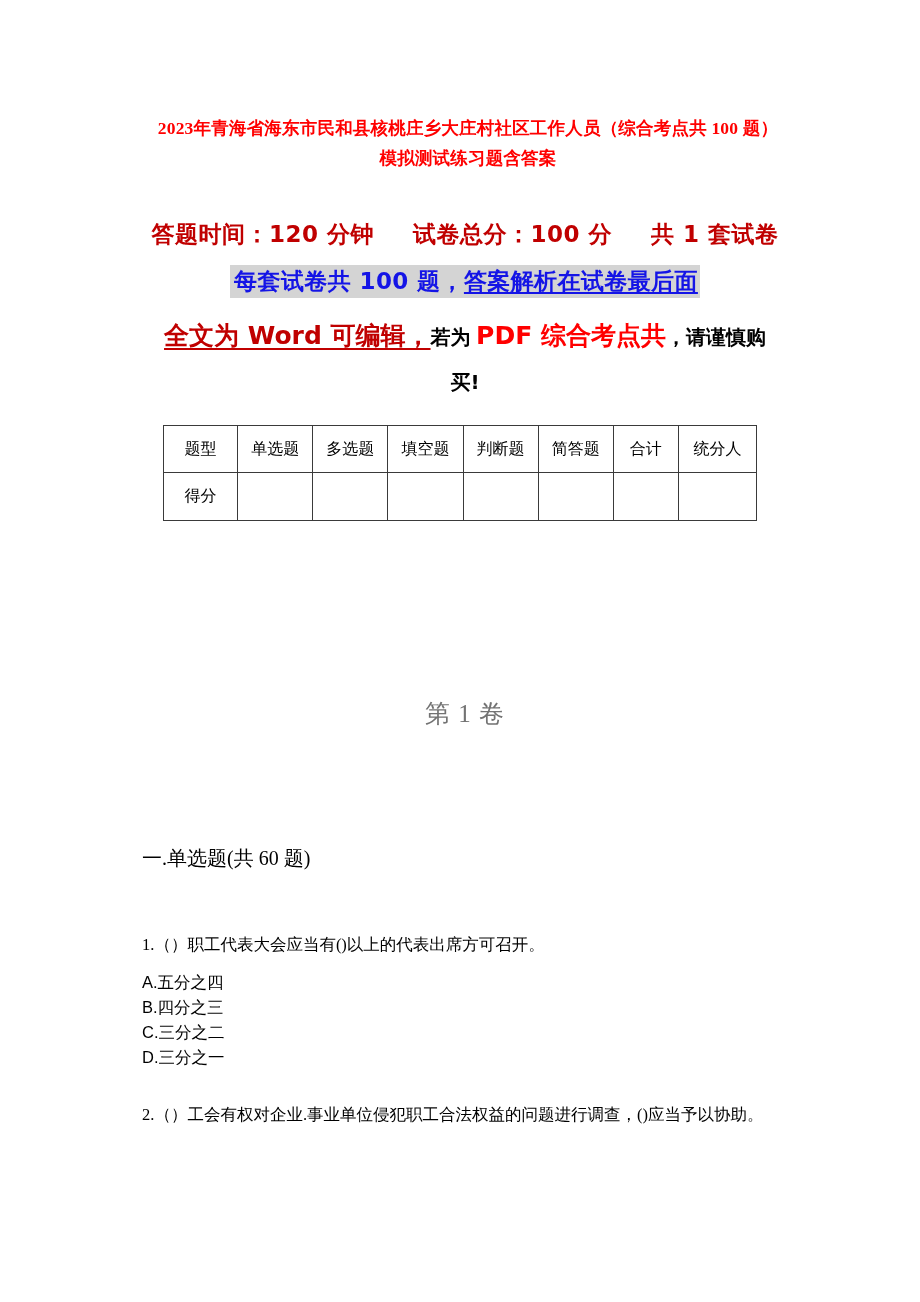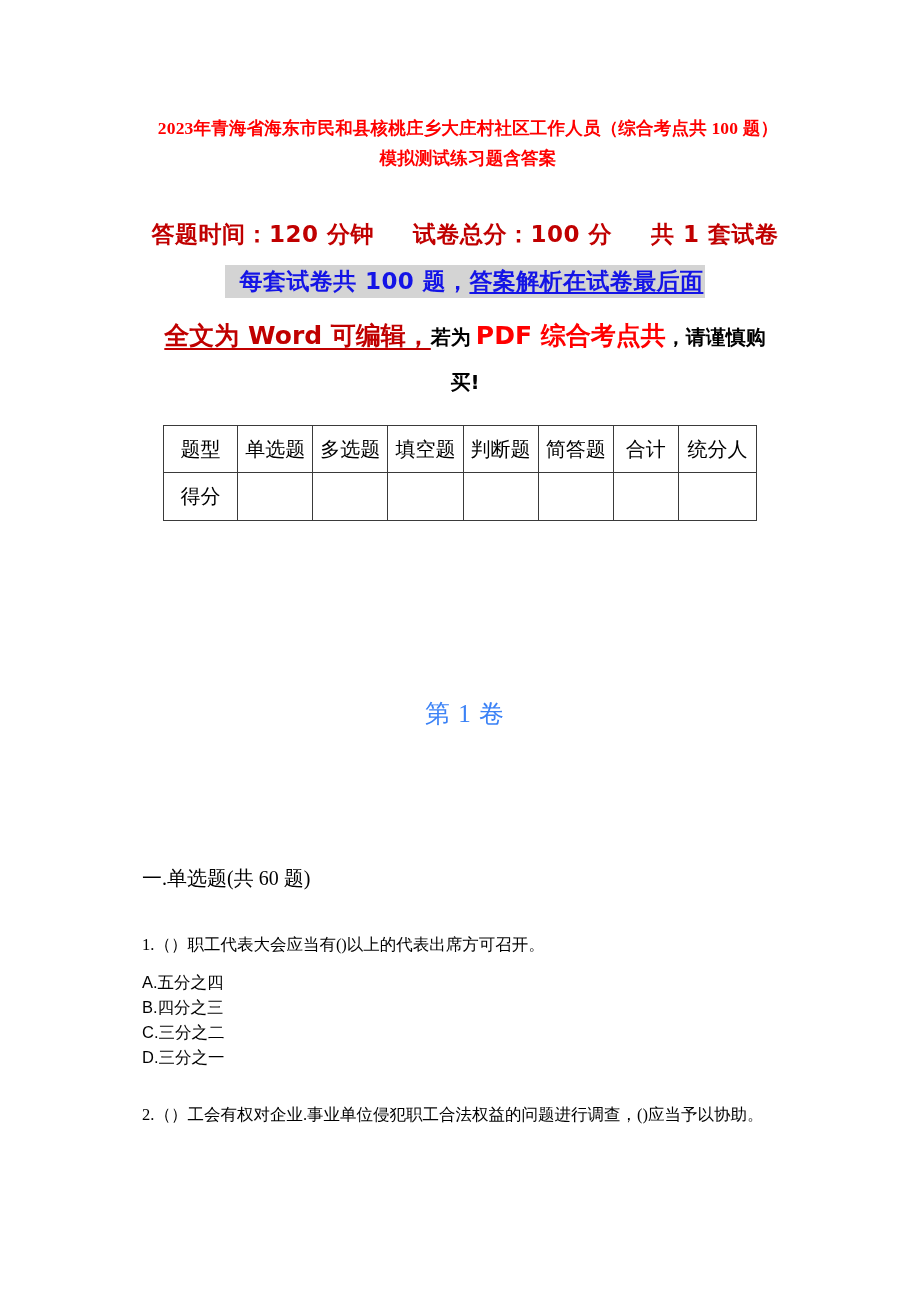--- a/index.html
+++ b/index.html
@@ -60,41 +60,41 @@
   .line-2-wrap {
     line-height: 44px;
     margin-top: 4px;
   }
   .line-2 {
     background: #D4D4D4;
     color: #1414E6;
     font-family: "DejaVu Sans", "Liberation Sans", sans-serif;
     font-weight: bold;
     font-size: 23px;
-    padding: 3px 2px 4px 15px;
+    padding: 3px 2px 4px 4px;
     letter-spacing: 0.4px;
     white-space: nowrap;
   }
   .line-2 .u { text-decoration: underline; text-underline-offset: 3px; }
 
   .line-3-wrap {
     margin-top: 8px;
     line-height: 44px;
   }
   .seg-word {
     color: #C00000;
     font-family: "DejaVu Sans", "Liberation Sans", sans-serif;
     font-weight: bold;
     font-size: 25px;
     text-decoration: underline;
     text-underline-offset: 4px;
   }
   .seg-black-sm {
     color: #000000;
-    font-family: Liberation Serif, serif;
+    font-family: Liberation Sans, sans-serif;
     font-weight: bold;
     font-size: 20px;
   }
   .seg-pdf {
     color: #FF0000;
     font-family: "DejaVu Sans", "Liberation Sans", sans-serif;
     font-weight: bold;
     font-size: 25px;
   }
   .line-4 {
@@ -111,21 +111,21 @@
     position: absolute;
     left: 163px;
     top: 420px;
     width: 594px;
     border-collapse: collapse;
     table-layout: fixed;
   }
   .score-table td {
     border: 1px solid #3a3a3a;
     font-family: "Liberation Serif", "DejaVu Serif", serif;
-    font-size: 20px;
+    font-size: 16px;
     text-align: center;
     vertical-align: middle;
     color: #000;
     padding: 0;
   }
   .score-table tr.head td { height: 46px; }
   .score-table tr.body td { height: 47px; }
   .score-table td.c0 { width: 73px; }
   .score-table td.c1,
   .score-table td.c2,
@@ -138,33 +138,32 @@
 
   
   .volume-heading {
     position: absolute;
     left: 140px;
     top: 692px;
     width: 650px;
     text-align: center;
     font-family: "Liberation Serif", "DejaVu Serif", serif;
     font-size: 25px;
-    color: #3b82f6;
+    color: #737373;
     letter-spacing: 1px;
   }
 
   
   .section-heading {
     position: absolute;
     left: 142px;
     top: 840px;
     font-family: "Liberation Serif", "DejaVu Serif", serif;
     font-size: 20px;
     color: #000;
-    margin-top: 20px;
   }
 
   
   .questions {
     position: absolute;
     left: 142px;
     top: 925px;
     width: 652px;
   }
   .q-block { margin-bottom: 10px; }

